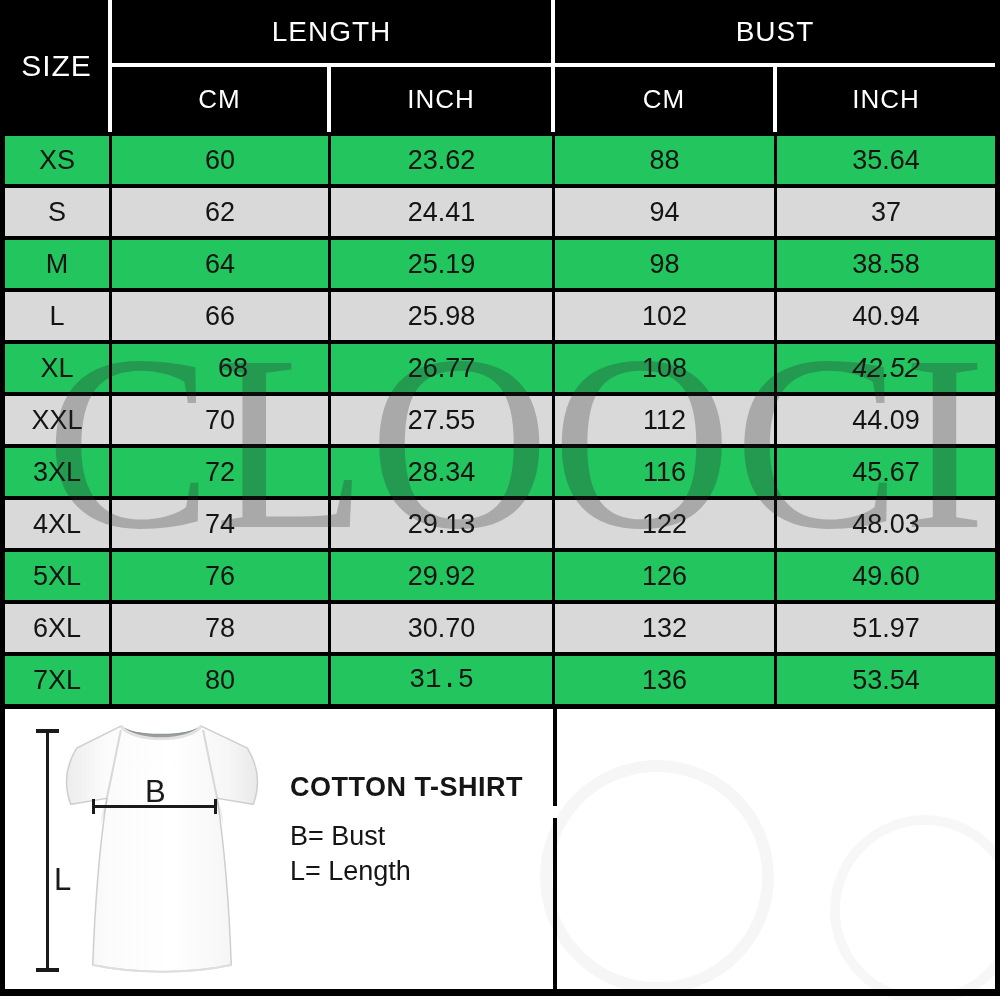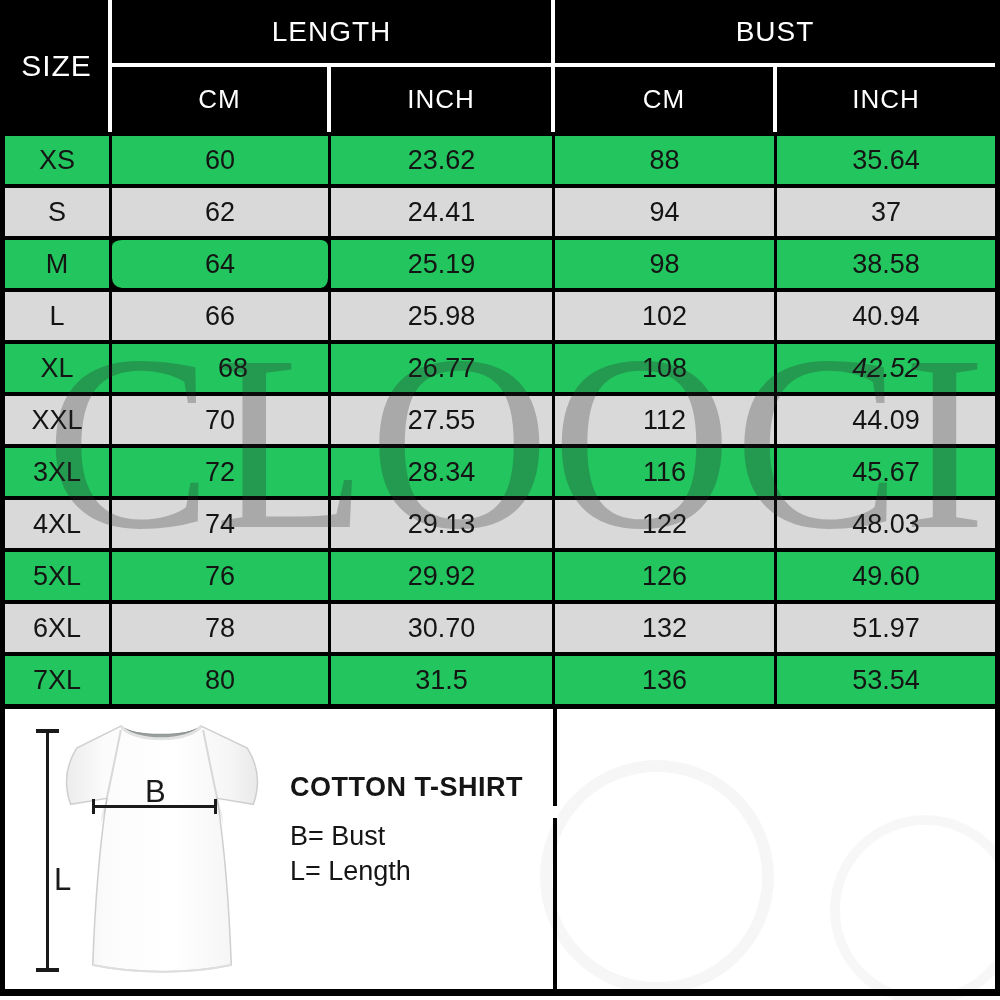--- a/index.html
+++ b/index.html
@@ -75,21 +75,21 @@
       <div class="d-cell" style="grid-area: 3 / 2;">60</div>
       <div class="d-cell" style="grid-area: 3 / 3;">23.62</div>
       <div class="d-cell" style="grid-area: 3 / 4;">88</div>
       <div class="d-cell last" style="grid-area: 3 / 5;">35.64</div>
       <div class="d-cell gray" style="grid-area: 4 / 1;">S</div>
       <div class="d-cell gray" style="grid-area: 4 / 2;">62</div>
       <div class="d-cell gray" style="grid-area: 4 / 3;">24.41</div>
       <div class="d-cell gray" style="grid-area: 4 / 4;">94</div>
       <div class="d-cell gray last" style="grid-area: 4 / 5; text-align: right;">37</div>
       <div class="d-cell" style="grid-area: 5 / 1;">M</div>
-      <div class="d-cell" style="grid-area: 5 / 2; border-radius: 10px;">64</div>
+      <div class="d-cell" style="grid-area: 5 / 2;">64</div>
       <div class="d-cell" style="grid-area: 5 / 3;">25.19</div>
       <div class="d-cell" style="grid-area: 5 / 4;">98</div>
       <div class="d-cell last" style="grid-area: 5 / 5;">38.58</div>
       <div class="d-cell gray" style="grid-area: 6 / 1;">L</div>
       <div class="d-cell gray" style="grid-area: 6 / 2;">66</div>
       <div class="d-cell gray" style="grid-area: 6 / 3;">25.98</div>
       <div class="d-cell gray" style="grid-area: 6 / 4;">102</div>
       <div class="d-cell gray last" style="grid-area: 6 / 5;">40.94</div>
       <div class="d-cell" style="grid-area: 7 / 1;">XL</div>
       <div class="d-cell" style="grid-area: 7 / 2; padding-left: 26px;">68</div>
@@ -116,21 +116,21 @@
       <div class="d-cell" style="grid-area: 11 / 3;">29.92</div>
       <div class="d-cell" style="grid-area: 11 / 4;">126</div>
       <div class="d-cell last" style="grid-area: 11 / 5;">49.60</div>
       <div class="d-cell gray" style="grid-area: 12 / 1;">6XL</div>
       <div class="d-cell gray" style="grid-area: 12 / 2;">78</div>
       <div class="d-cell gray" style="grid-area: 12 / 3;">30.70</div>
       <div class="d-cell gray" style="grid-area: 12 / 4;">132</div>
       <div class="d-cell gray last" style="grid-area: 12 / 5;">51.97</div>
       <div class="d-cell" style="grid-area: 13 / 1;">7XL</div>
       <div class="d-cell" style="grid-area: 13 / 2;">80</div>
-      <div class="d-cell" style="grid-area: 13 / 3;">31.5</div>
+      <div class="d-cell" style="grid-area: 13 / 3; font-family: Liberation Mono, monospace;">31.5</div>
       <div class="d-cell" style="grid-area: 13 / 4;">136</div>
       <div class="d-cell last" style="grid-area: 13 / 5;">53.54</div>
     </div>
 
   <div class="panel"></div>
   <div class="panel-divider"></div>
   <div class="divider-gap"></div>
 
   <div class="mline" style="left:46px;top:730px;width:3px;height:241px;"></div>
   <div class="mline" style="left:36px;top:729px;width:23px;height:4px;"></div>

